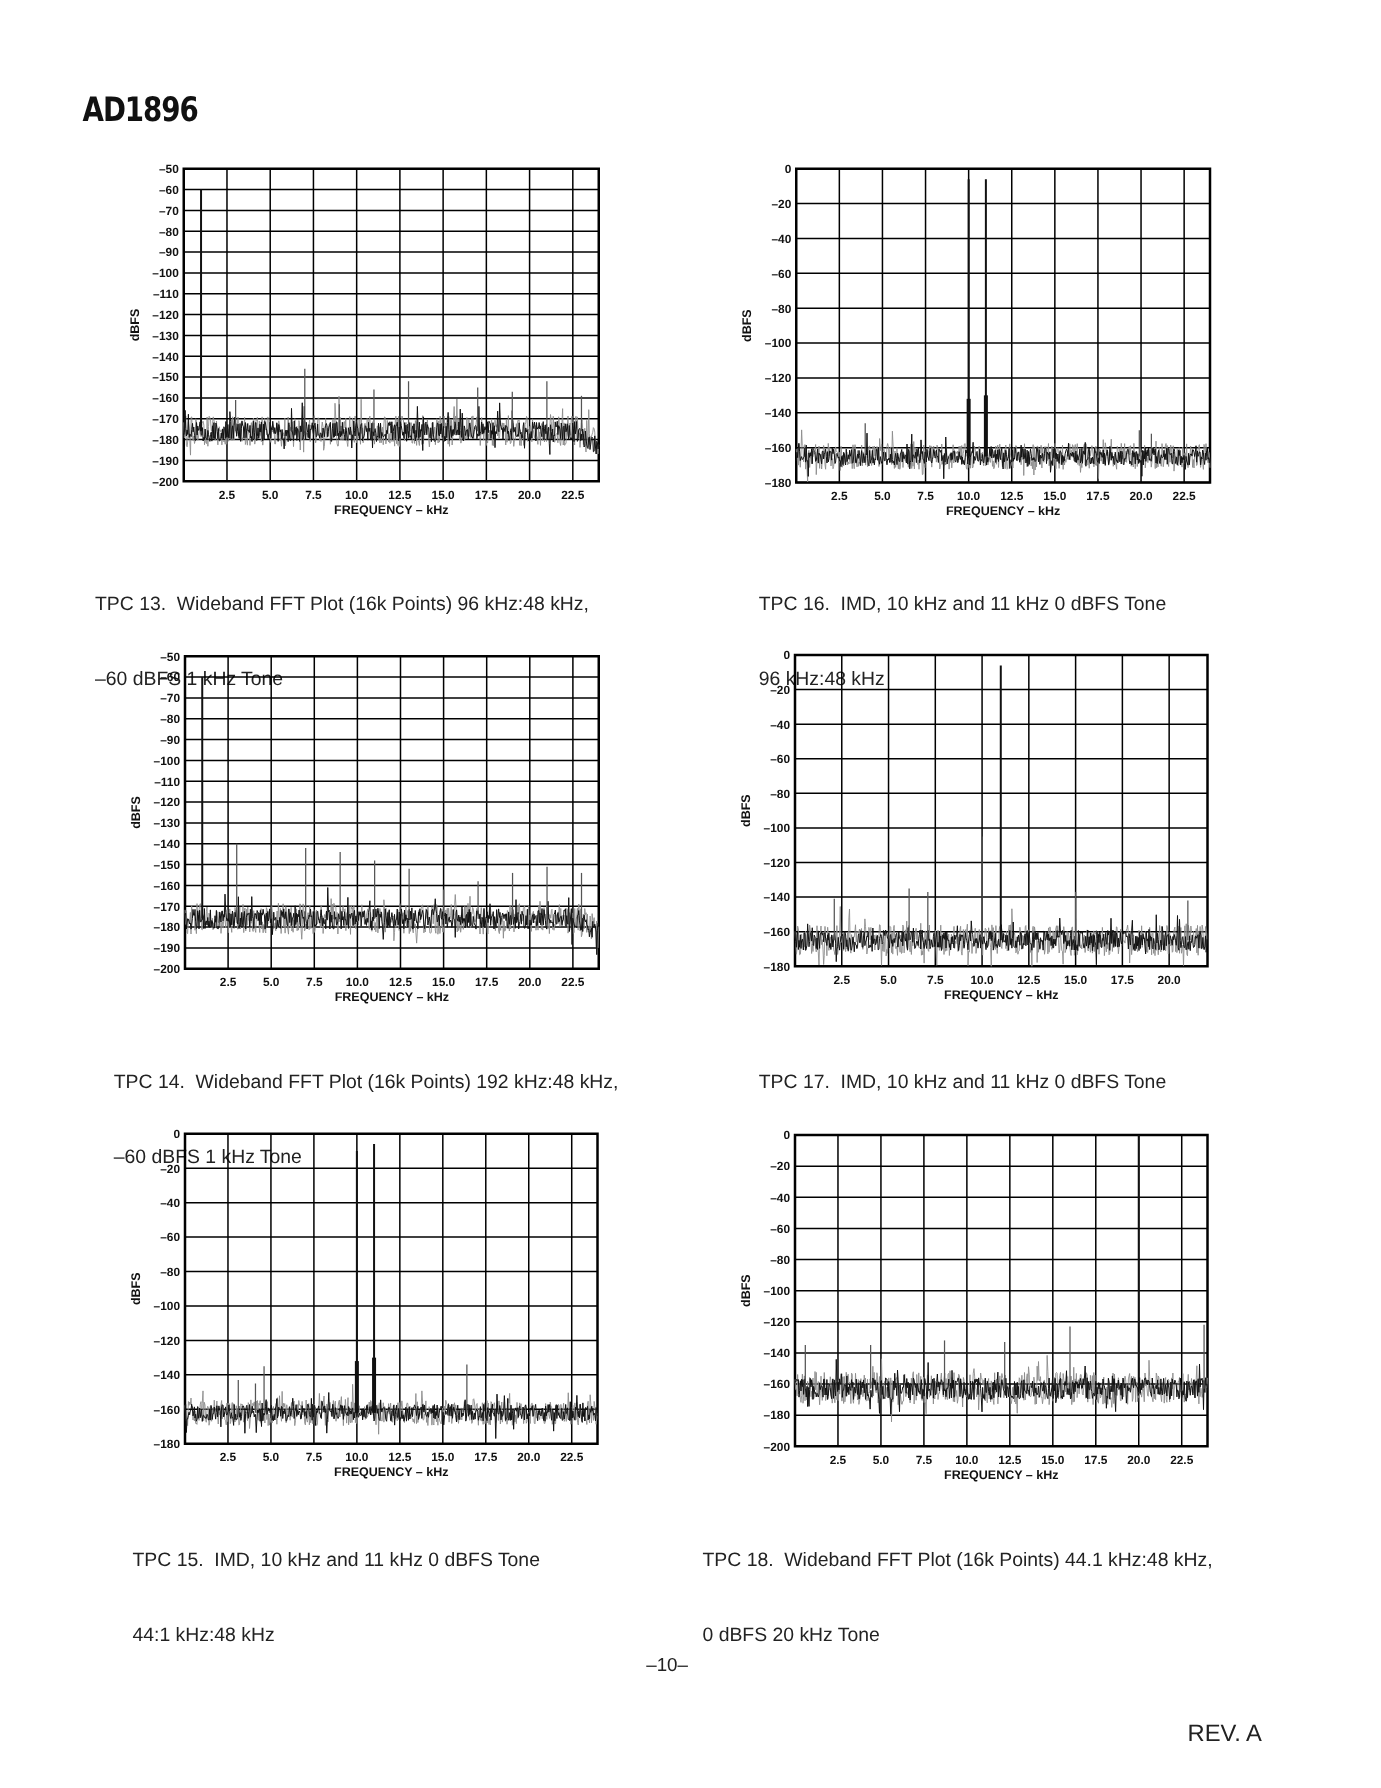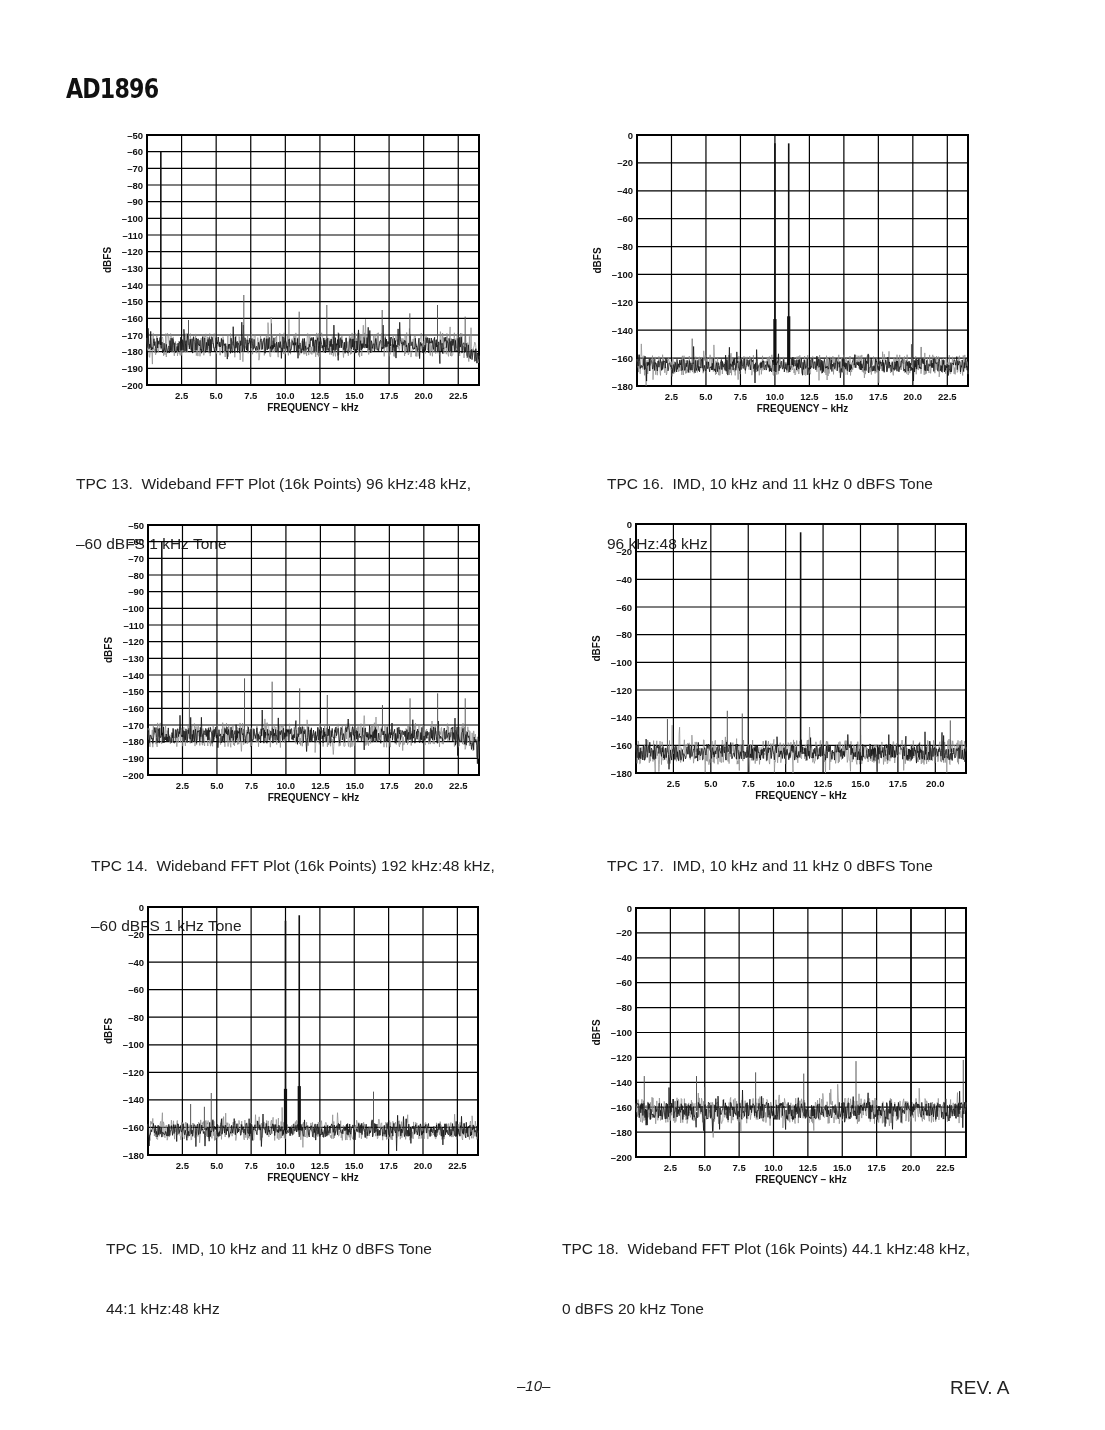--- a/index.html
+++ b/index.html
@@ -1,21 +1,21 @@
 <!DOCTYPE html>
 <html><head>
 <meta charset="utf-8">
 <style>
   html, body { margin:0; padding:0; background:#ffffff; }
   body { width:1105px; height:1430px; position:relative; overflow:hidden; font-family:"Liberation Sans", sans-serif; color:#111; }
   .doc-title { position:absolute; left:66px; top:73px; font-family:"DejaVu Sans", sans-serif; font-weight:bold; font-size:27px; letter-spacing:-1px; transform:scaleX(0.82); transform-origin:left top; color:#111; }
   .chart { position:absolute; }
   .chart svg { position:absolute; left:0; top:0; overflow:visible; }
   .caption { position:absolute; font-family:"Liberation Sans", sans-serif; font-size:15.5px; line-height:20px; color:#222; white-space:pre; }
-  .footer-page { position:absolute; left:517px; top:1377px; font-size:15px; color:#222;font-style:italic; }
+  .footer-page { position:absolute; left:517px; top:1324px; font-size:15px; color:#222; }
   .footer-rev { position:absolute; left:950px; top:1377px; font-size:19px; color:#222; }
   .tick { font-family:"Liberation Sans", sans-serif; font-weight:bold; font-size:9.5px; fill:#111; }
   .axlabel { font-family:"Liberation Sans", sans-serif; font-weight:bold; font-size:10px; fill:#111; }
 </style>
 </head>
 <body>
 
 <div class="doc-title">AD1896</div>
 
 <div class="chart" style="left:0;top:0;width:540px;height:420px;">

